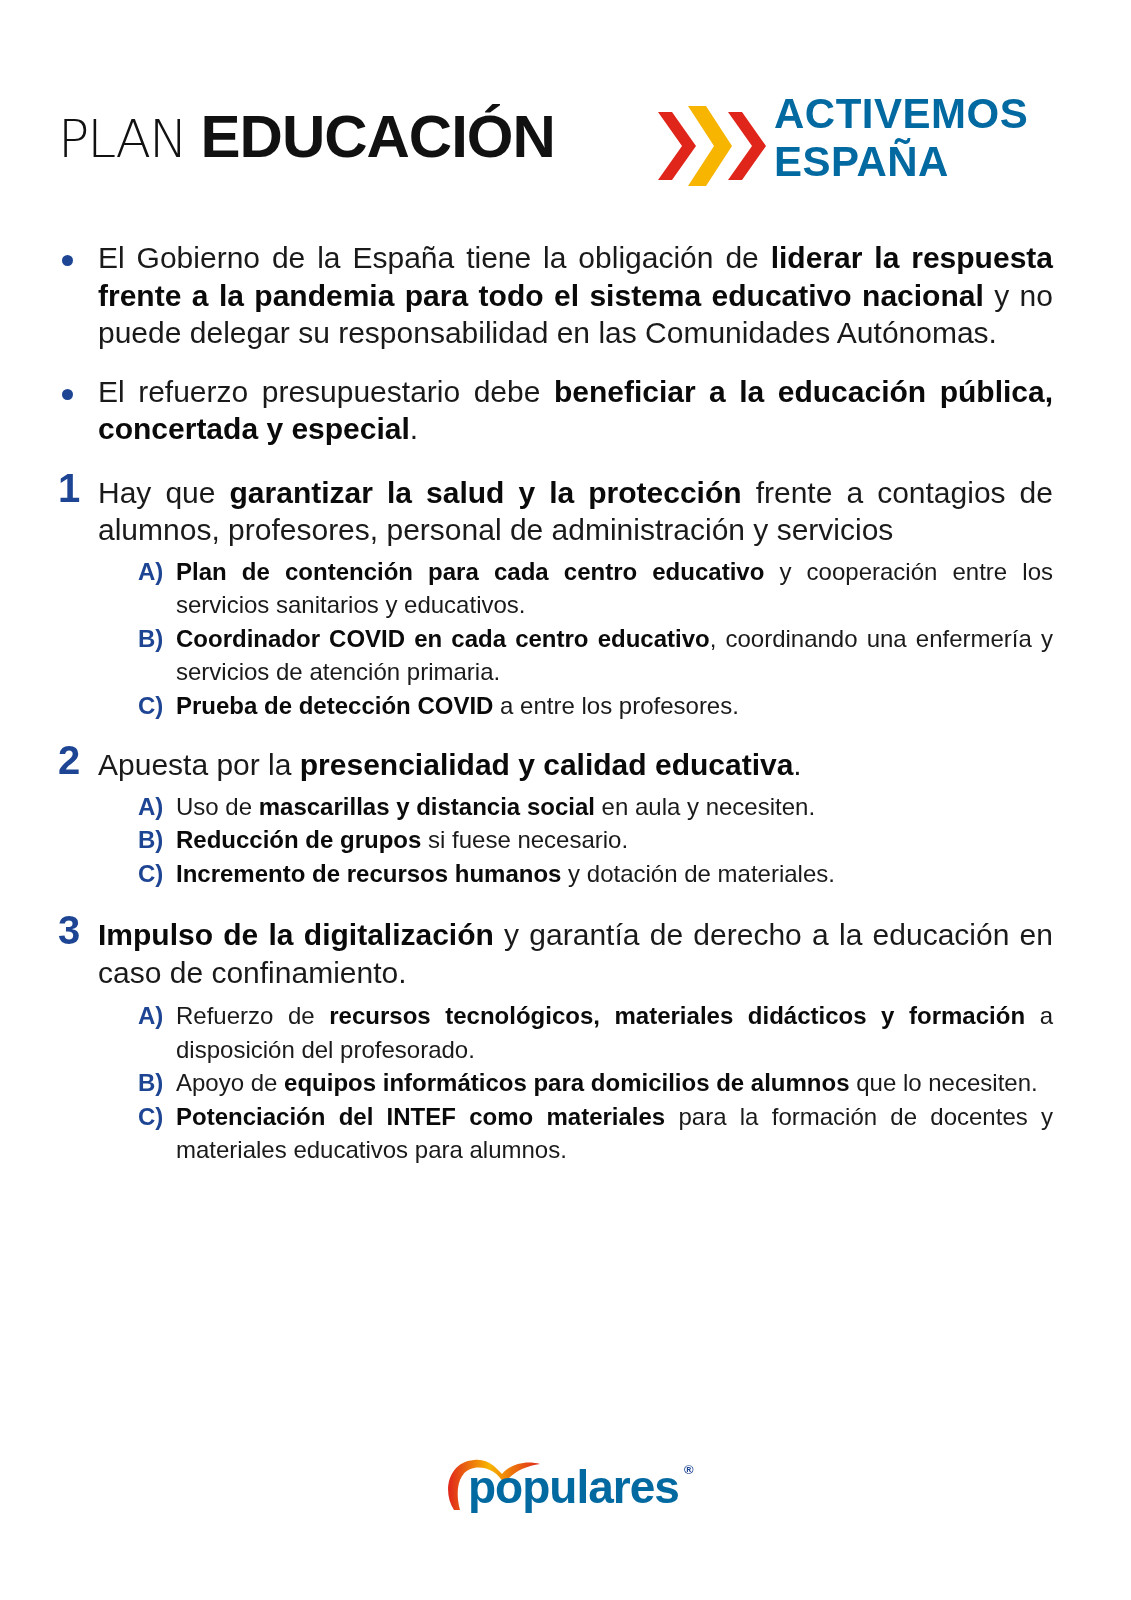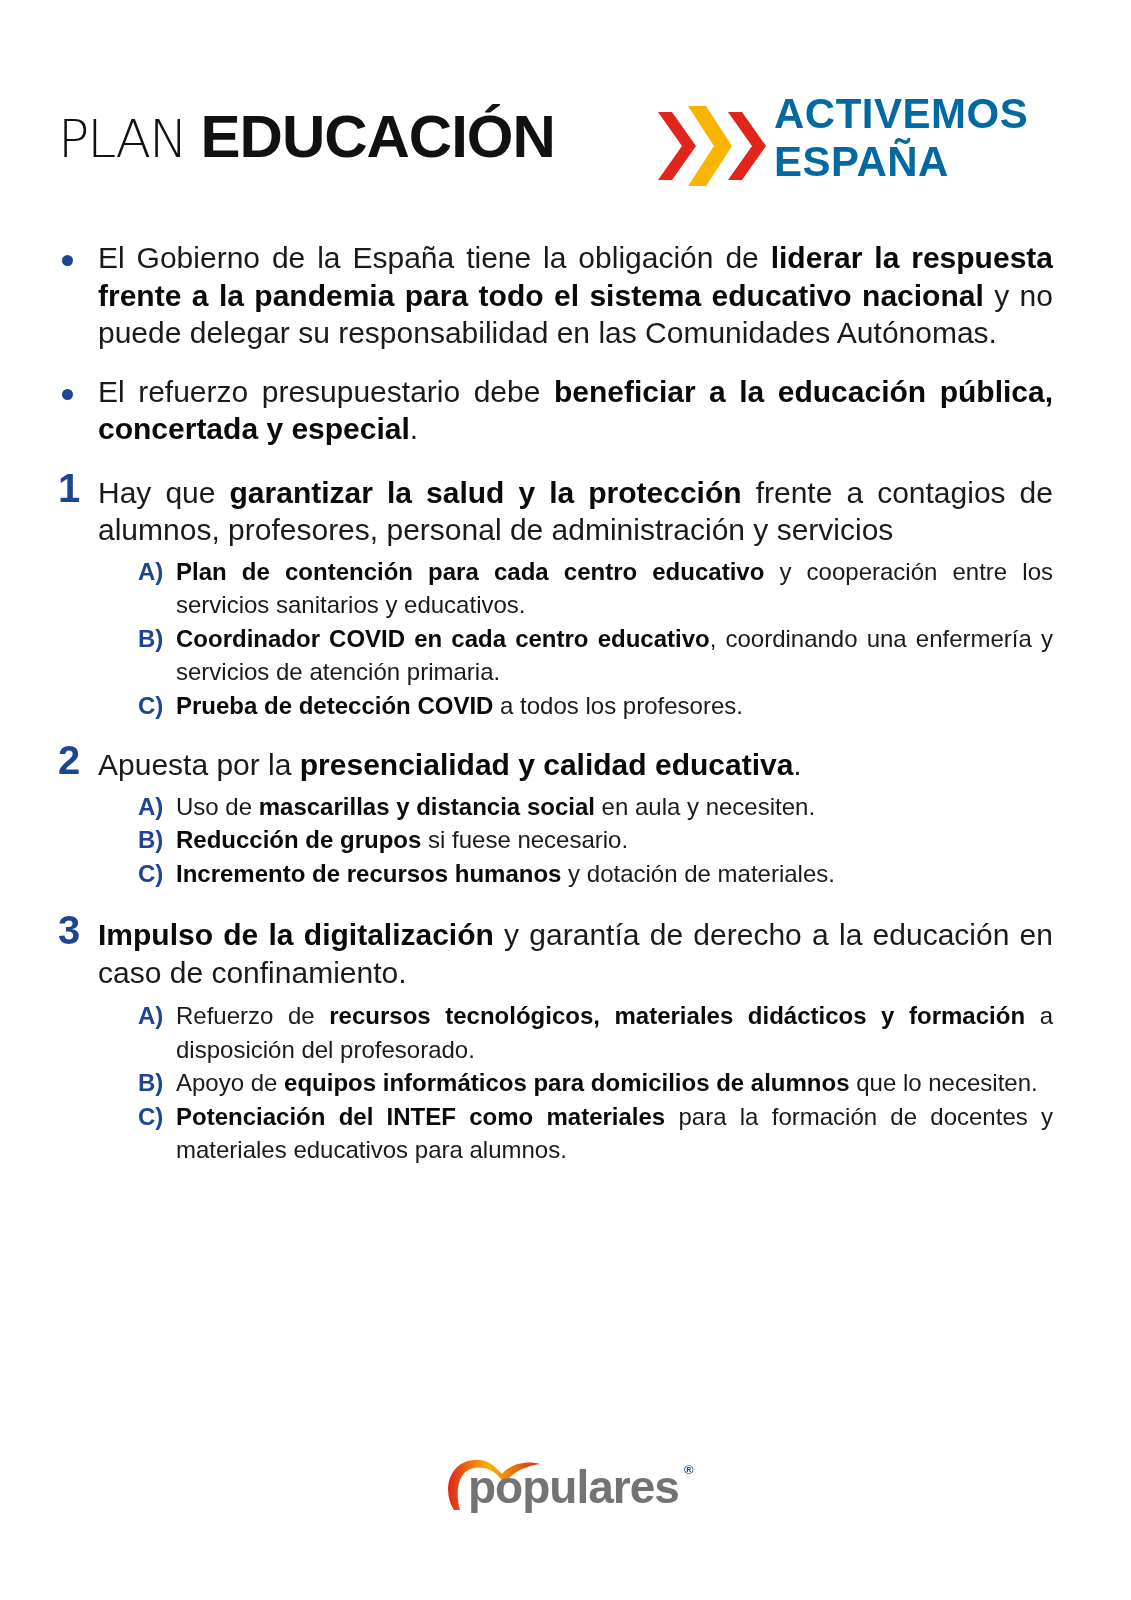--- a/index.html
+++ b/index.html
@@ -13,21 +13,21 @@
   .brand { position: absolute; left: 716px; top: 2px; color: #0369a1; font-weight: 900; font-family: "Liberation Sans", sans-serif;
            font-size: 42px; line-height: 48px; letter-spacing: 0.5px; }
   .content { position: absolute; left: 58px; top: 222px; width: 995px; }
   .item { position: relative; font-size: 30px; line-height: 37.5px; text-align: justify; color: #1a1a1a; padding-left: 40px; }
   .item b, .sub b { font-weight: 900; color: #0a0a0a; }
   .bullet { position: absolute; left: 4px; top: 16px; width: 11px; height: 11px; border-radius: 50%; background: #1d4593; }
   .num { position: absolute; left: 0; top: -4px; font-size: 40px; font-weight: 900; color: #1d4593; font-family: "Liberation Sans", sans-serif; }
   .sub { position: relative; font-size: 24px; line-height: 33.5px; text-align: justify; padding-left: 118px; color: #1a1a1a; }
   .sub .letter { position: absolute; left: 80px; top: 0; font-weight: 900; color: #1d4593; }
   .logo { position: absolute; left: 440px; top: 1452px; width: 270px; height: 70px; }
-  .logo-text { position: absolute; left: 28px; top: 8px; font-size: 46px; font-weight: 900; color: #737373; letter-spacing: -1px; font-family: "Liberation Sans", sans-serif; }
+  .logo-text { position: absolute; left: 28px; top: 8px; font-size: 46px; font-weight: 900; color: #0369a1; letter-spacing: -1px; font-family: "Liberation Sans", sans-serif; }
   .logo-reg { position: absolute; left: 244px; top: 10px; font-size: 13px; color: #1d4593; font-weight: 700; }
 </style>
 </head>
 <body>
 
 <div class="header">
   <div class="title">
     <span class="light">PLAN </span><span class="bold">EDUCACIÓN</span>
   </div>
   <svg class="chevrons" viewBox="0 0 110 80">
@@ -58,21 +58,21 @@
   <div class="sub" style="margin-top:6px">
     <span class="letter">A)</span>
     <span></span><b>Plan de contención para cada centro educativo</b><span> y cooperación entre los servicios sanitarios y educativos.</span>
   </div>
   <div class="sub">
     <span class="letter">B)</span>
     <span></span><b>Coordinador COVID en cada centro educativo</b><span>, coordinando una enfermería y servicios de atención primaria.</span>
   </div>
   <div class="sub">
     <span class="letter">C)</span>
-    <span></span><b>Prueba de detección COVID</b><span> a todos los profesores.</span>
+    <span></span><b>Prueba de detección COVID</b><span> a entre los profesores.</span>
   </div>
 
   <div class="item" style="margin-top:24px">
     <span class="num">2</span>
     <span>Apuesta por la </span><b>presencialidad y calidad educativa</b><span>.</span>
   </div>
   <div class="sub" style="margin-top:6px">
     <span class="letter">A)</span>
     <span>Uso de </span><b>mascarillas y distancia social</b><span> en aula y necesiten.</span>
   </div>

